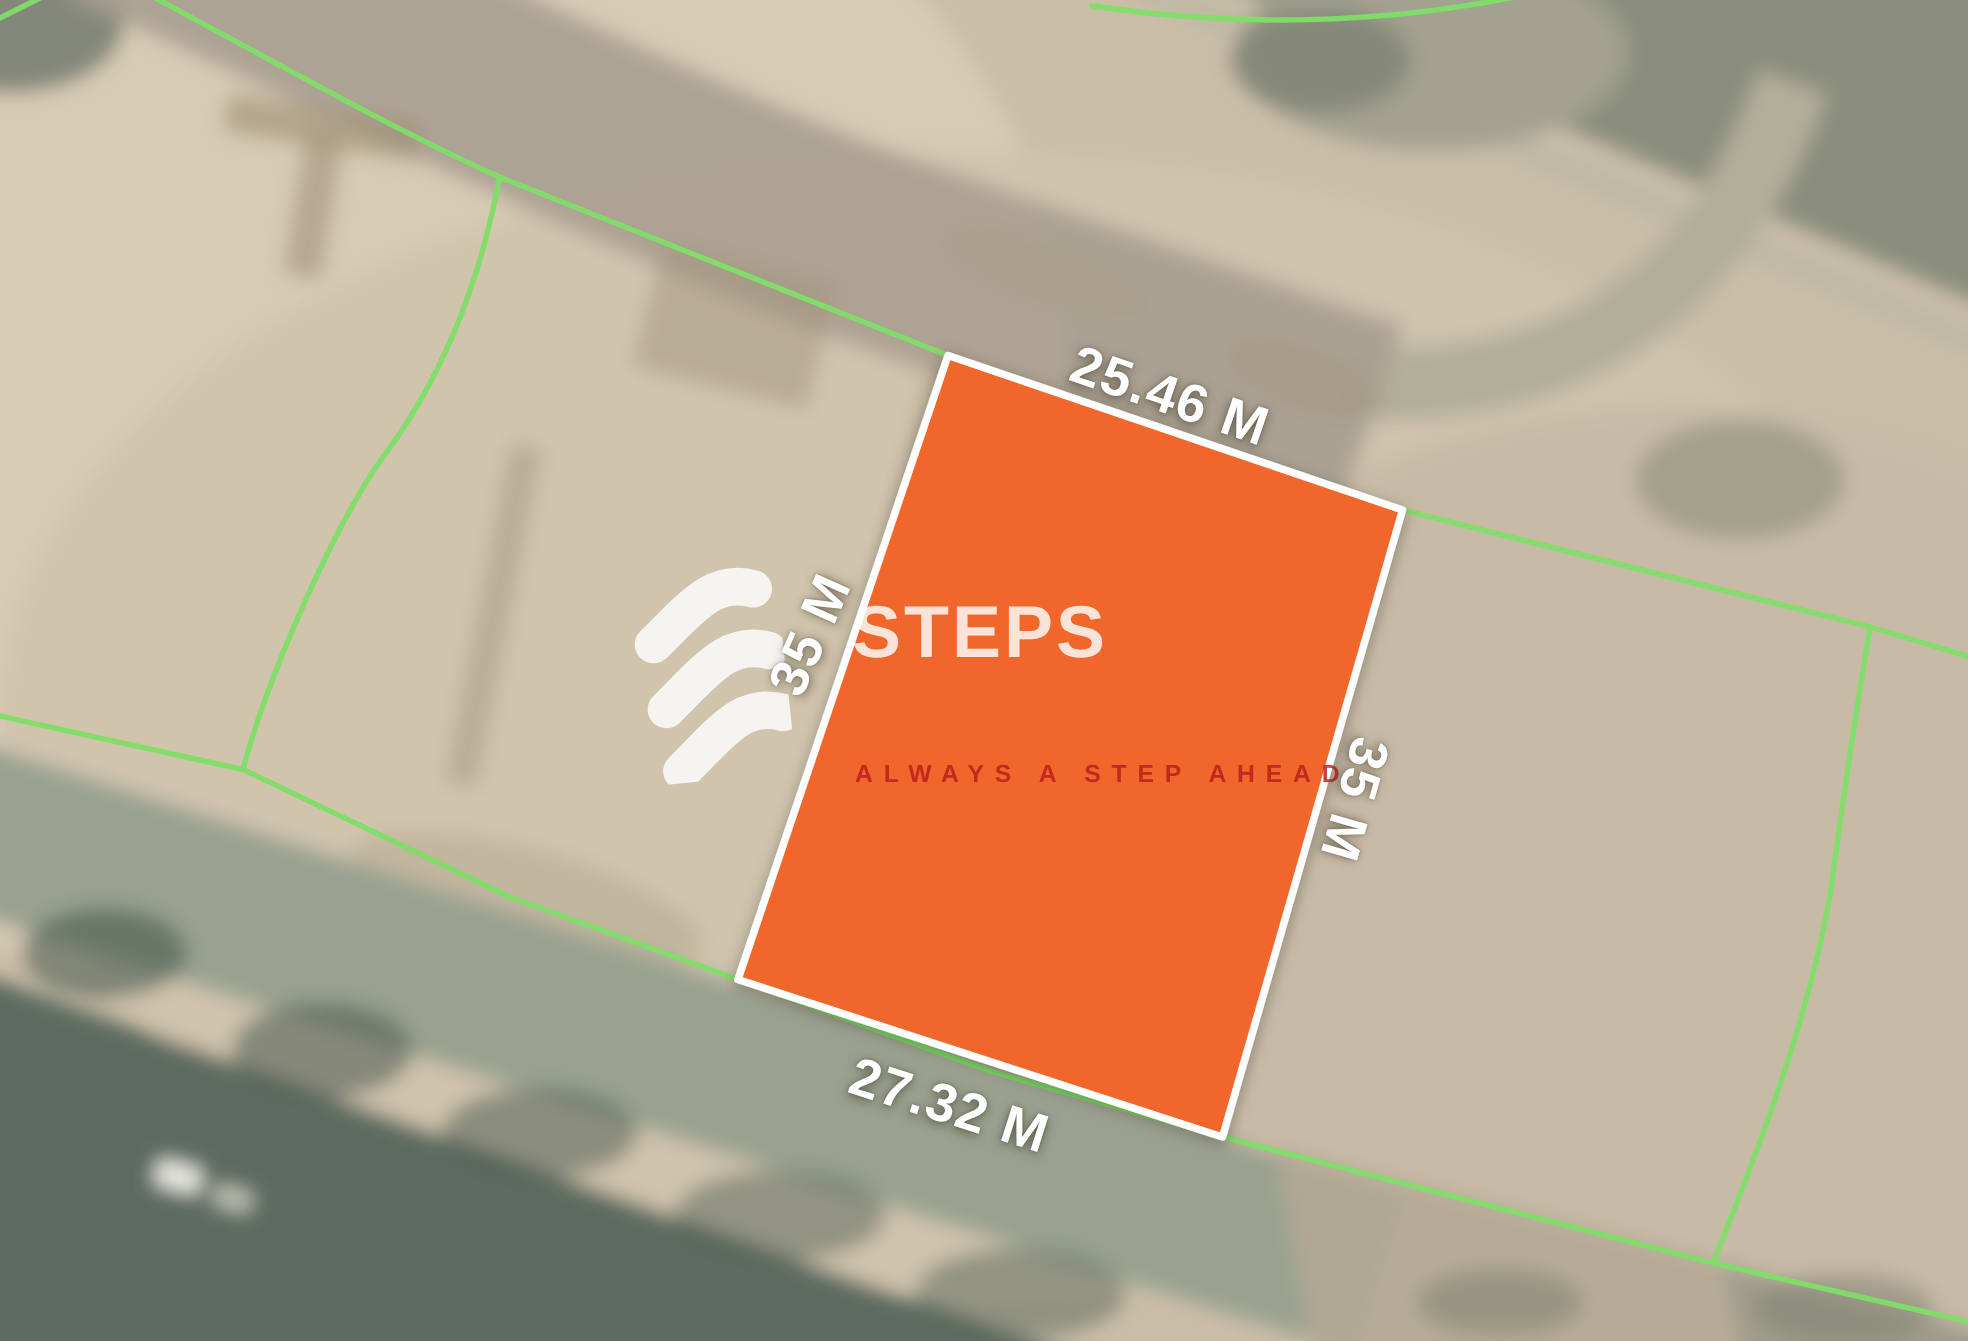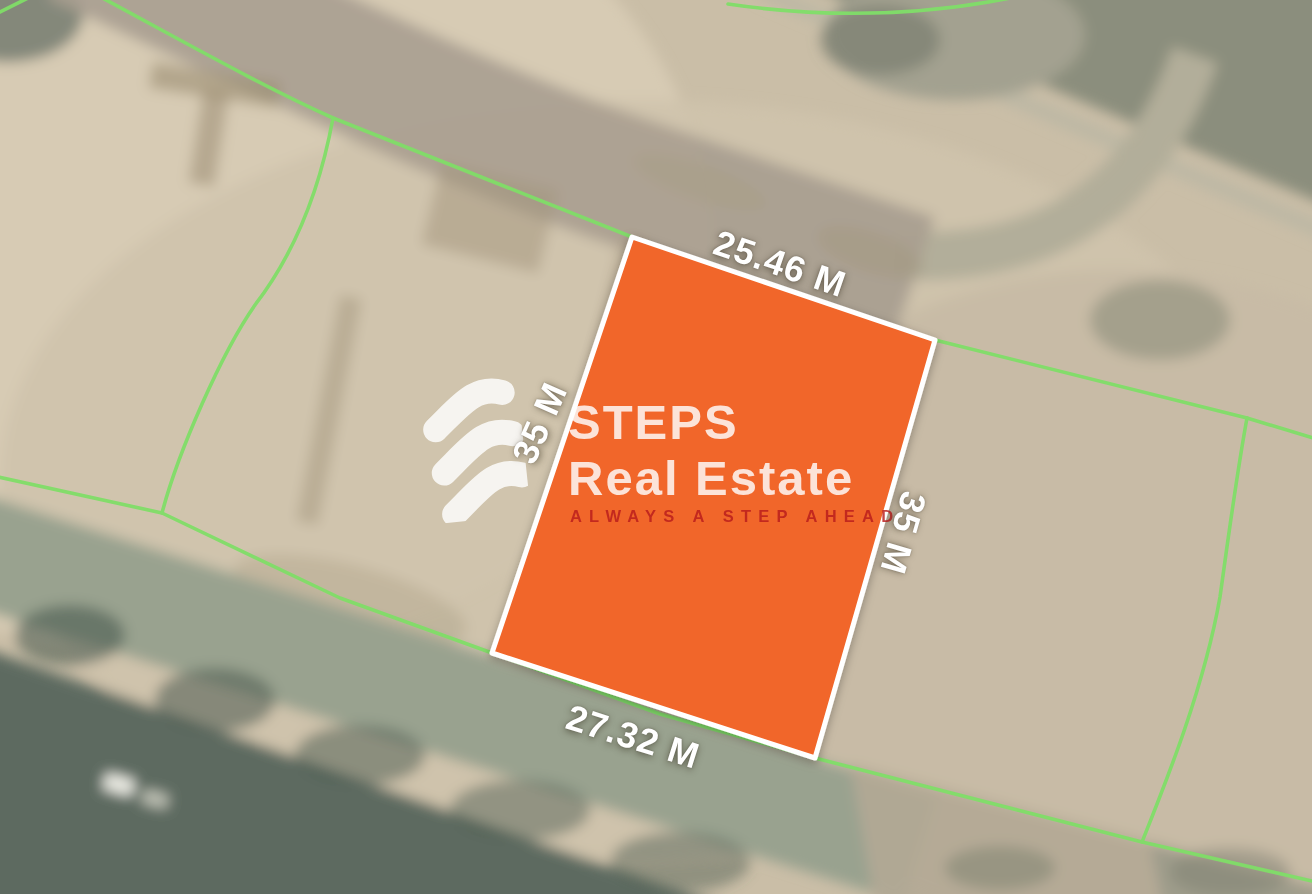--- a/index.html
+++ b/index.html
@@ -110,21 +110,20 @@
 
   <div class="watermark">
     <svg class="wm-logo" width="104" height="140" viewBox="0 0 104 140" aria-hidden="true">
       <g fill="none" stroke="#ffffff" stroke-width="25" stroke-linecap="round">
         <path d="M 88,16 C 62,6 46,24 18,46"></path>
         <path d="M 94,58 C 68,48 52,66 22,90"></path>
         <path d="M 99,100 C 73,90 58,108 28,132"></path>
       </g>
     </svg>
     <div class="wm-line wm-1">STEPS</div>
-    <div class="wm-line wm-2">Real Estate</div>
     <div class="wm-tag">ALWAYS A STEP AHEAD</div>
   </div>
 
   <div class="lbl dim dim-top">25.46 M</div>
   <div class="lbl dim dim-bottom">27.32 M</div>
   <div class="lbl dim dim-left">35 M</div>
   <div class="lbl dim dim-right">35 M</div>
 
 </div>
 

